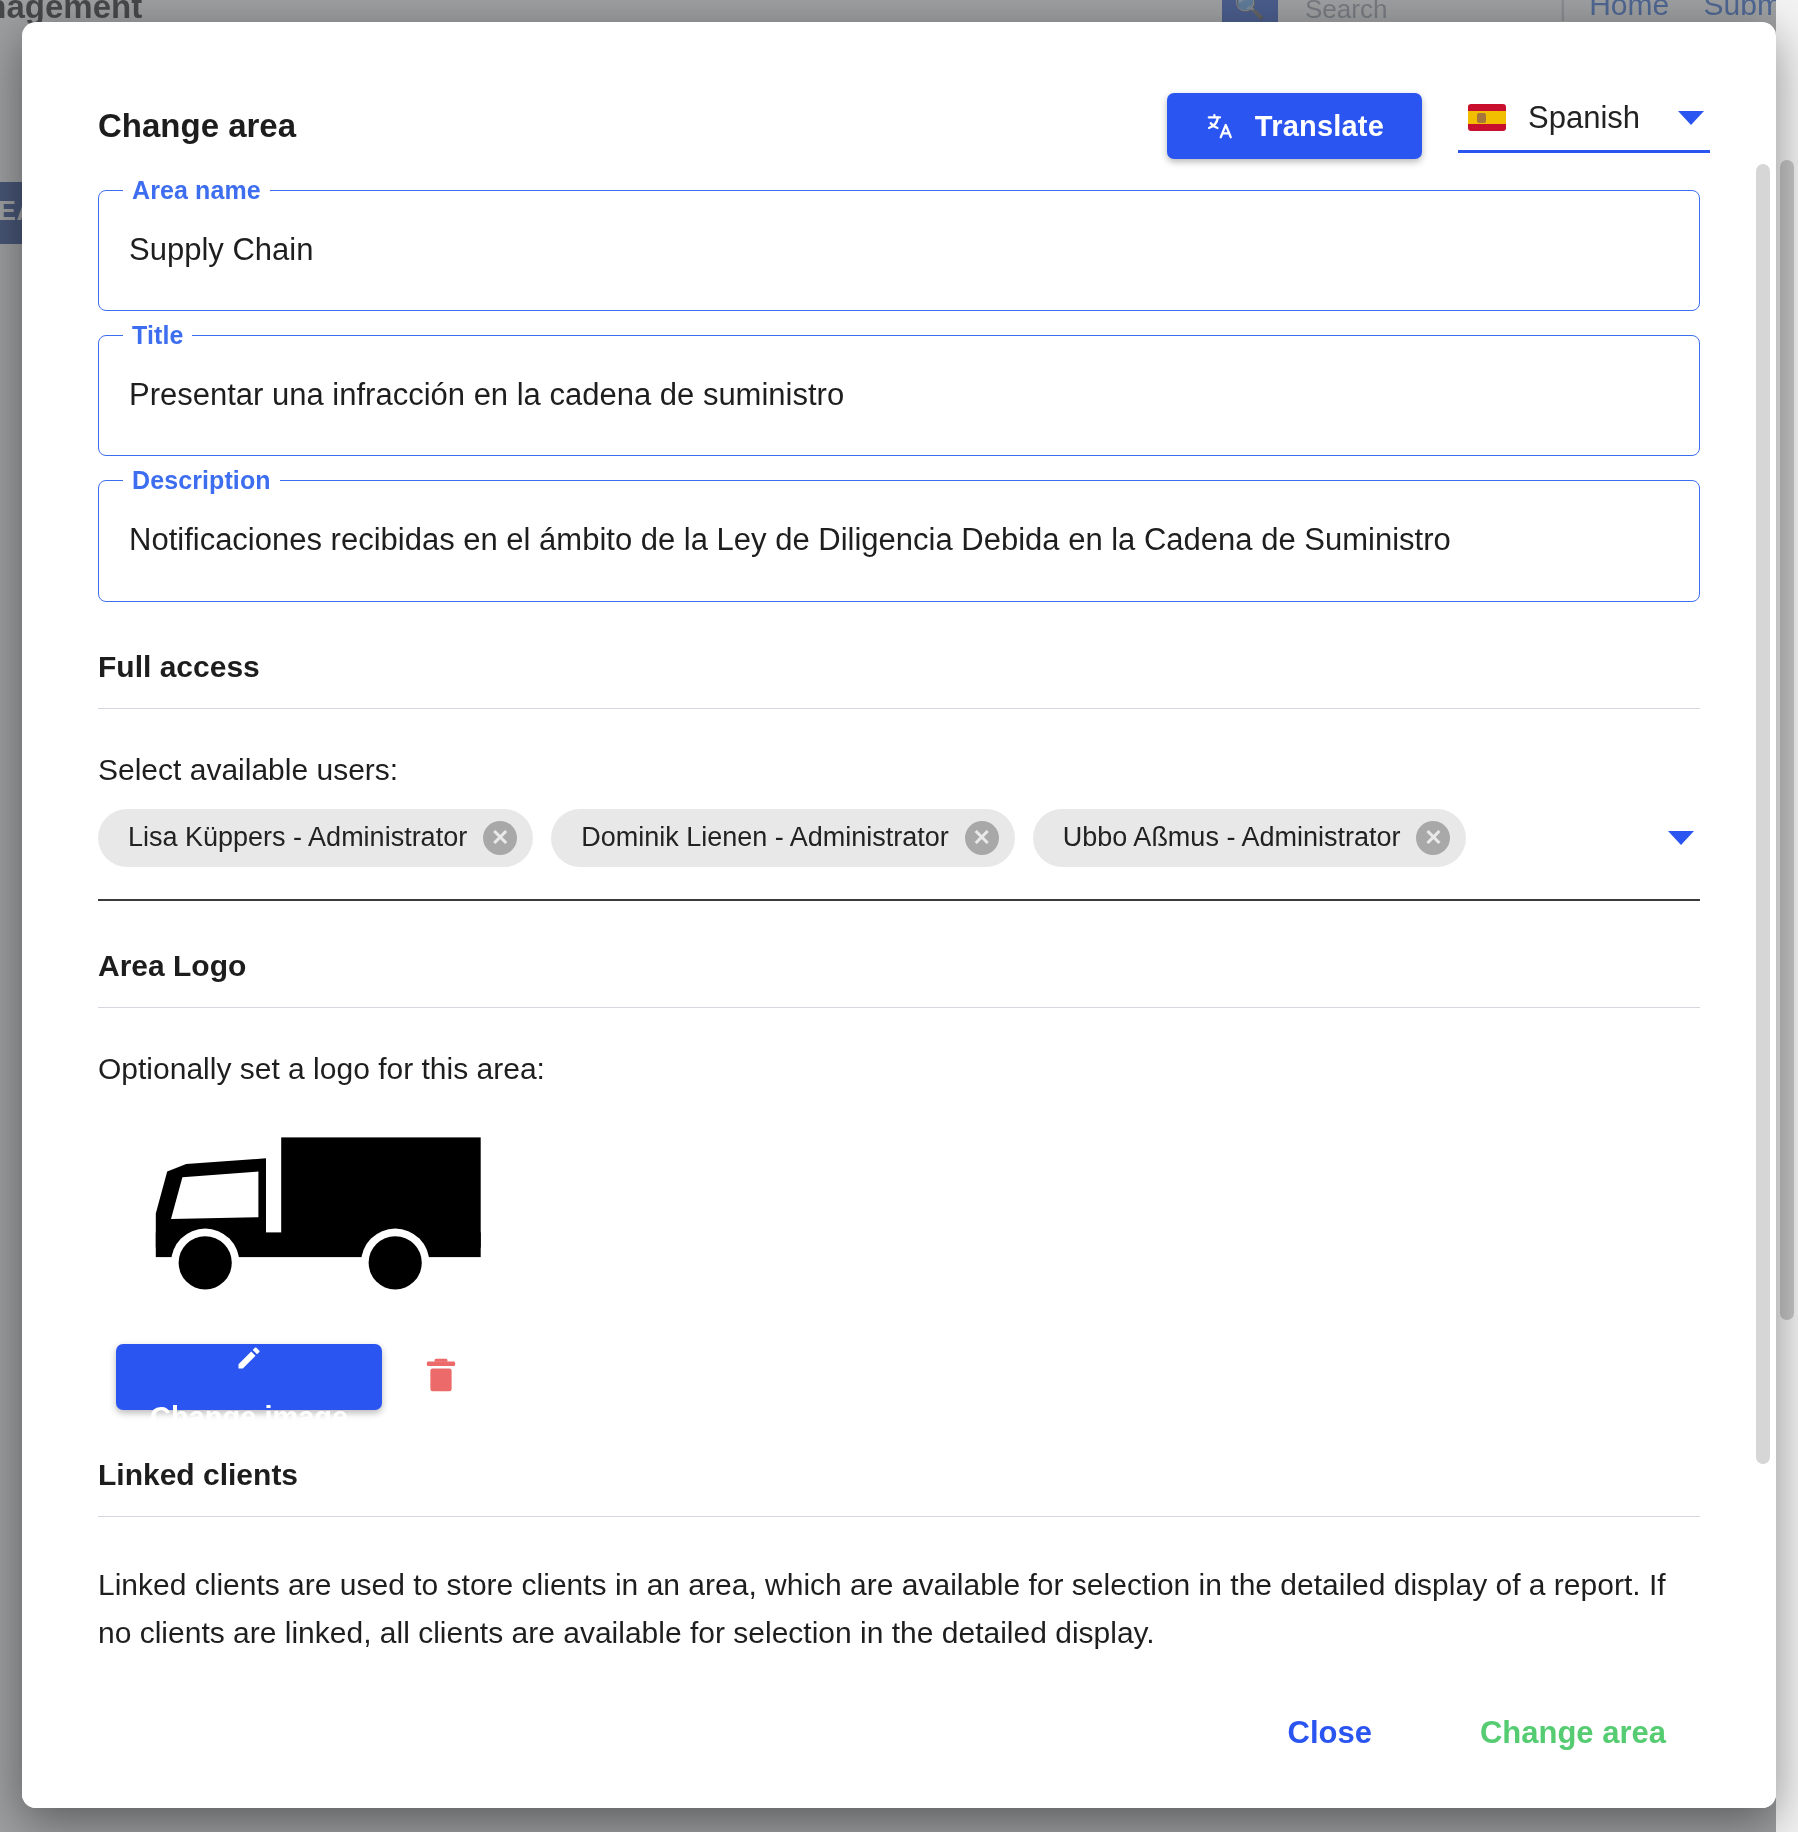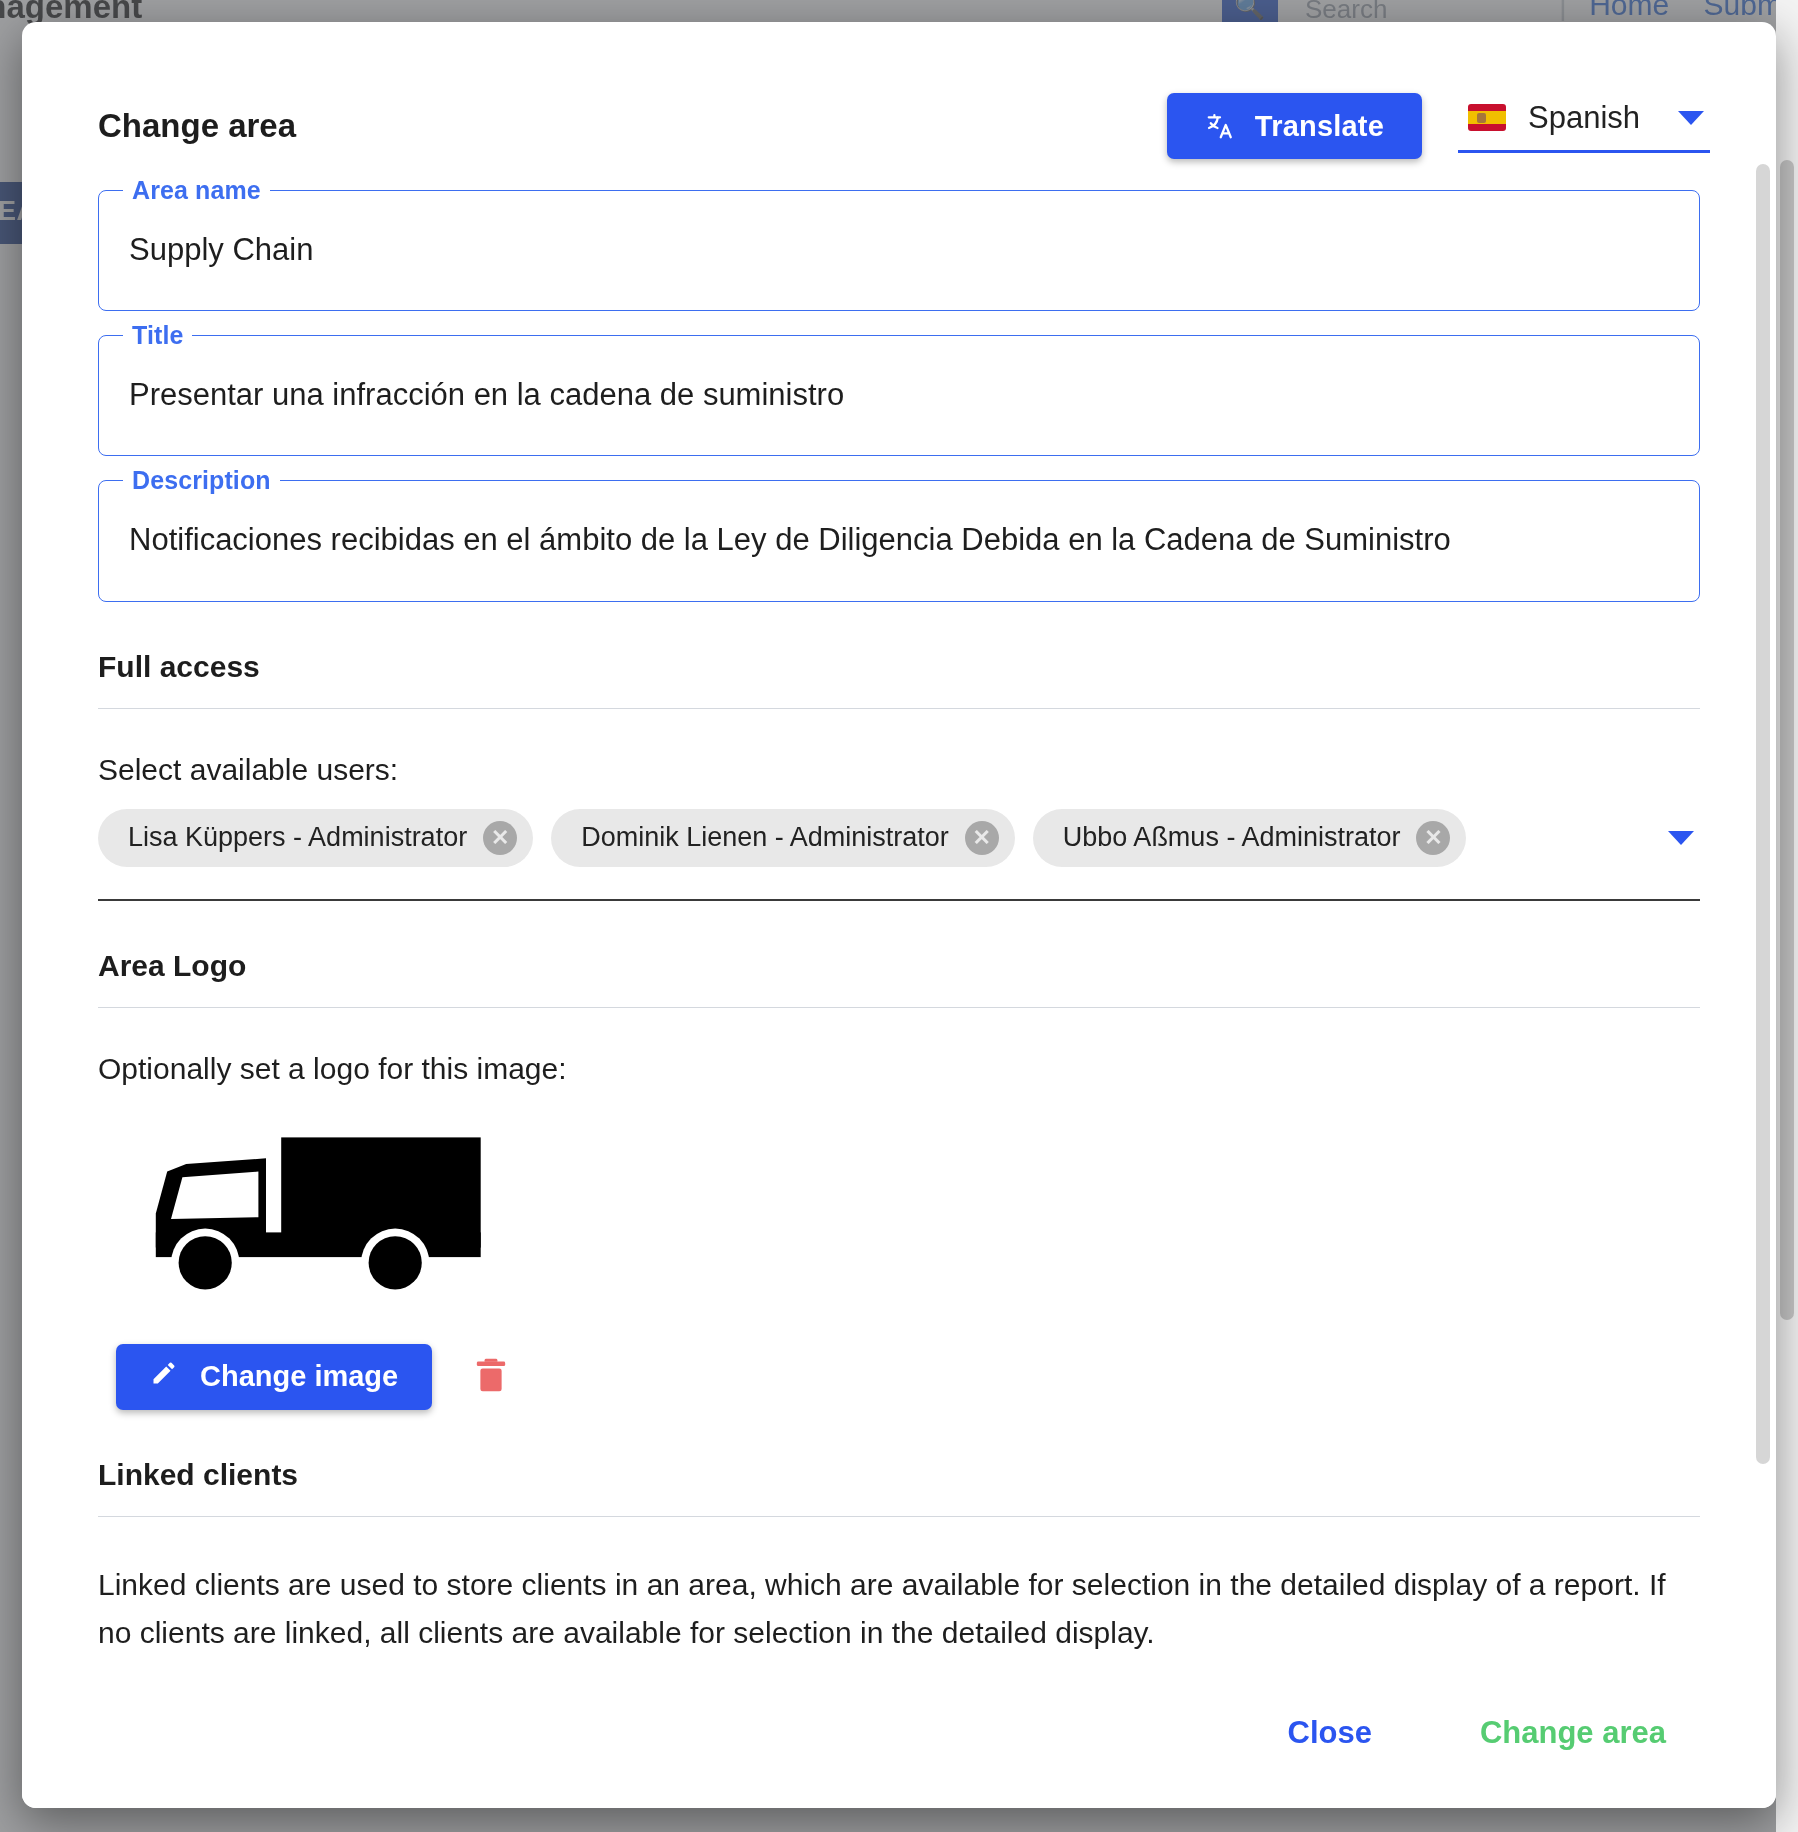--- a/index.html
+++ b/index.html
@@ -212,20 +212,21 @@
   .logo-wrap { margin-top: 40px; margin-left: 16px; }
   .logo-actions { display: flex; align-items: center; gap: 36px; margin-top: 24px; margin-left: 18px; }
   .change-image-btn {
     display: inline-flex; align-items: center; gap: 22px;
     background: #2b55f0; color: #fff; border: none;
     border-radius: 7px; padding: 0 34px; height: 66px;
     font-size: 29px; font-weight: 700;
     font-family: "Liberation Sans", sans-serif;
     box-shadow: 0 3px 7px rgba(0,0,0,.28);
     cursor: pointer;
+    flex-direction: column;
   }
   .trash-btn {
     background: none; border: none; cursor: pointer; padding: 6px;
     display: flex; align-items: center;
   }
 
   .para {
     font-size: 30px; color: #1e1e1e; line-height: 1.6;
     margin-top: 44px;
   }
@@ -375,21 +376,21 @@
           <span class="chip-remove">✕</span>
         </span>
         <span class="chips-caret"></span>
       </div>
     </div>
 
     <div class="section">
       <div class="section-title">Area Logo</div>
       <div class="section-rule"></div>
 
-      <div class="helper-text">Optionally set a logo for this image:</div>
+      <div class="helper-text">Optionally set a logo for this area:</div>
 
       <div class="logo-wrap">
         <svg width="380" height="190" viewBox="0 0 200 100" fill="#000">
           <rect x="88" y="6" width="105" height="58"></rect>
           <path d="M22 46 L28 24 L38 20 L80 17 L80 64 L22 64 Z"></path>
           <path d="M36 27 L76 24 L76 48 L30 49 Z" fill="#fff"></path>
           <rect x="22" y="56" width="171" height="13"></rect>
           <circle cx="48" cy="72" r="18" fill="#fff"></circle>
           <circle cx="48" cy="72" r="14"></circle>
           <circle cx="148" cy="72" r="18" fill="#fff"></circle>

